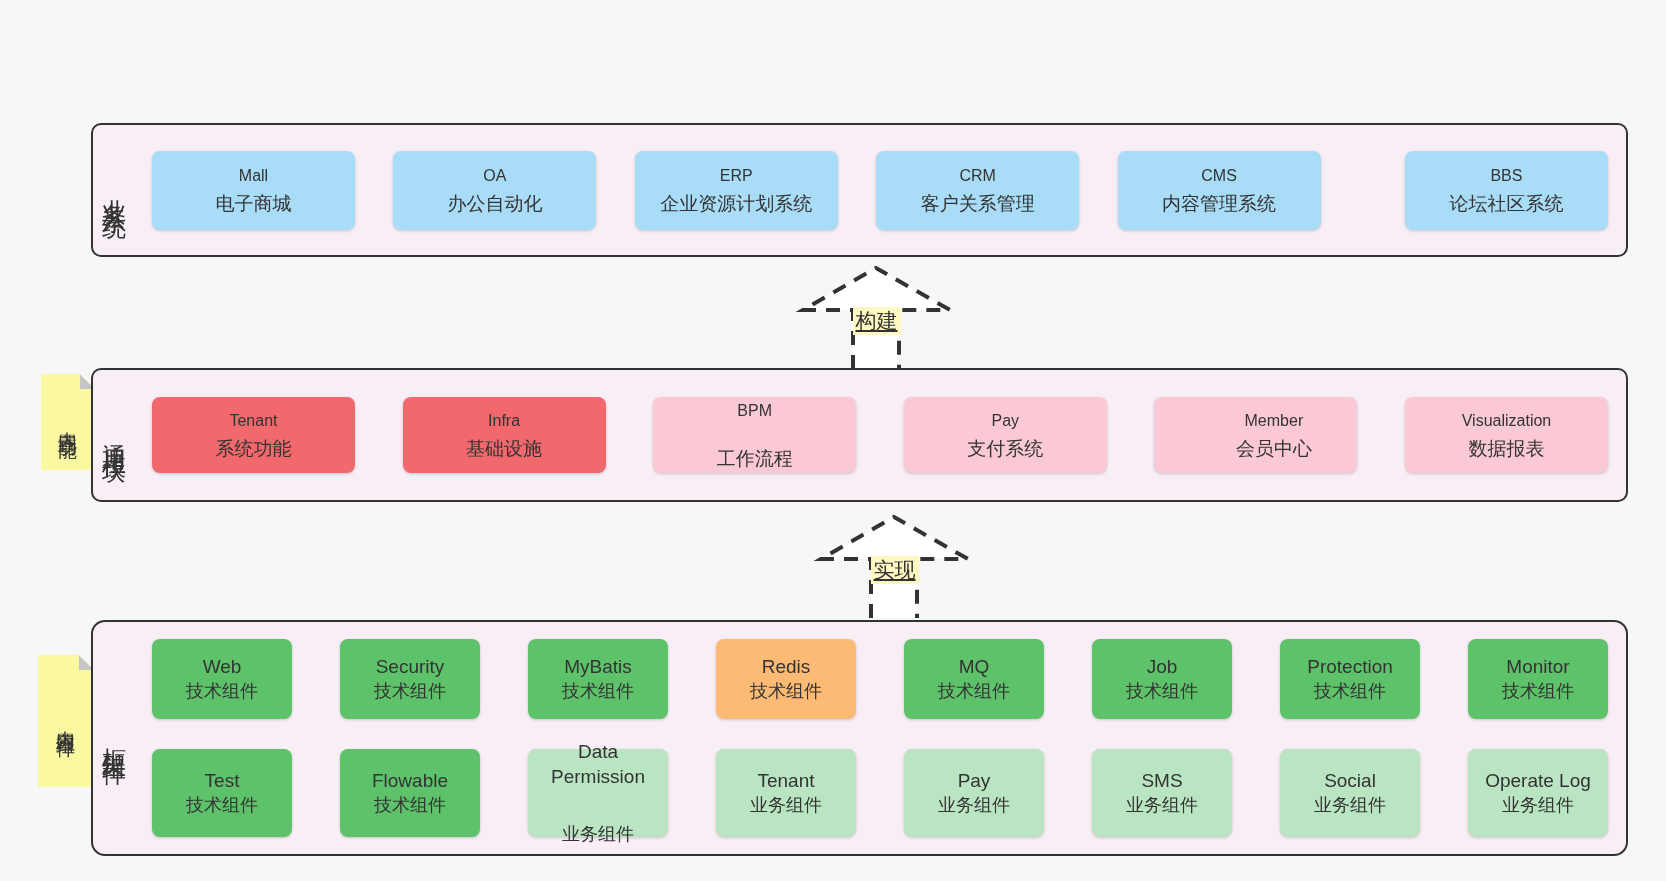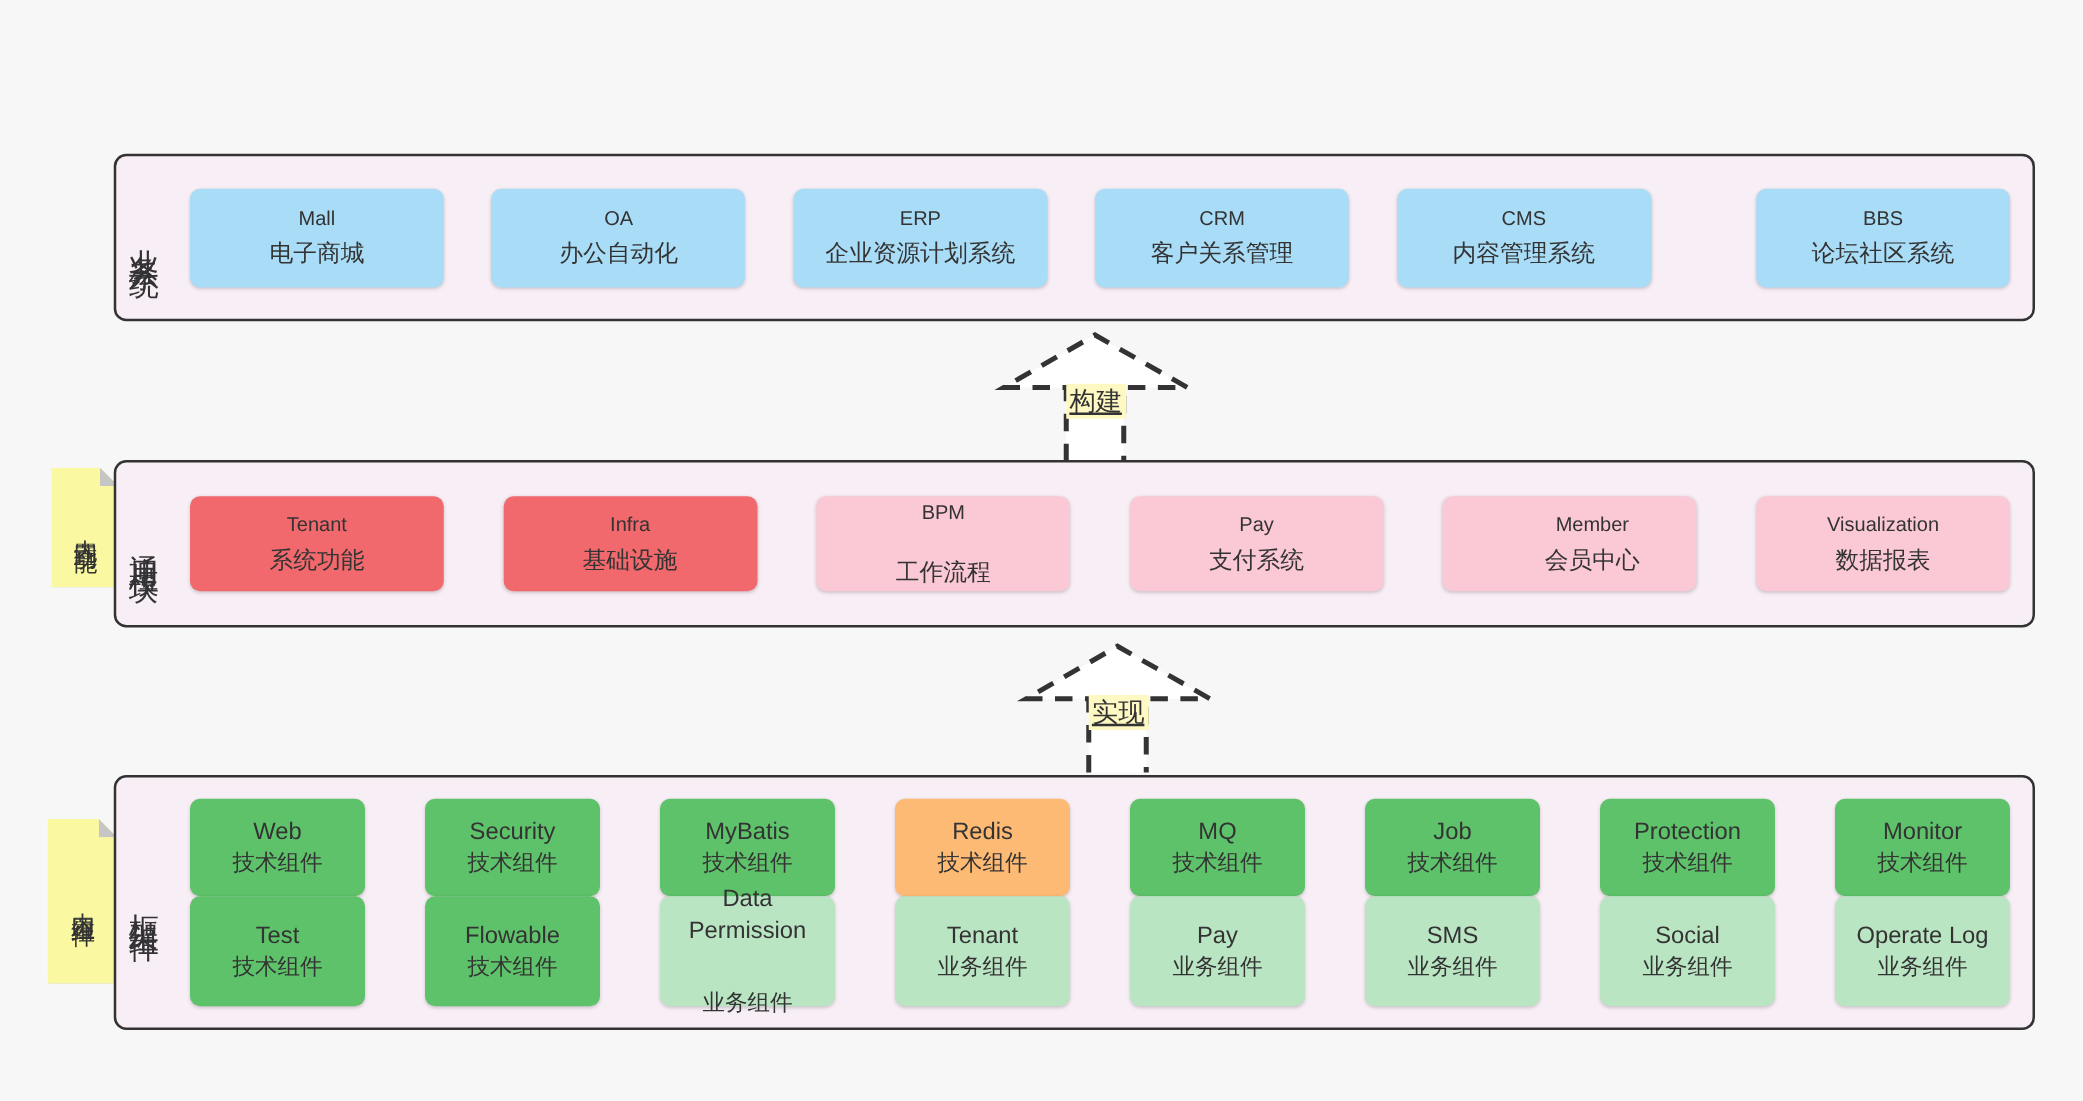--- a/index.html
+++ b/index.html
@@ -8,21 +8,21 @@
     background:#f7f7f7; overflow:hidden;
     font-family:"Liberation Sans", sans-serif; color:#333;
   }
   .band {
     position:absolute; left:91px; width:1537px;
     background:#f8eef6; border:2px solid #333; border-radius:10px;
     box-sizing:border-box; z-index:2;
   }
   .band1 { top:123px; height:134px; }
   .band2 { top:368px; height:134px; }
-  .band3 { top:620px; height:204px; }
+  .band3 { top:620px; height:236px;border-radius:14px; }
   .vlabel {
     position:absolute; left:9px; top:50%; transform:translateY(-50%);
     writing-mode:vertical-rl; text-orientation:upright;
     font-size:24px; letter-spacing:5px; line-height:1; color:#333;
     white-space:nowrap;
   }
   .boxes {
     position:absolute; left:59px; right:18px; top:0; bottom:0;
     display:flex; justify-content:space-between; align-items:center;
   }

